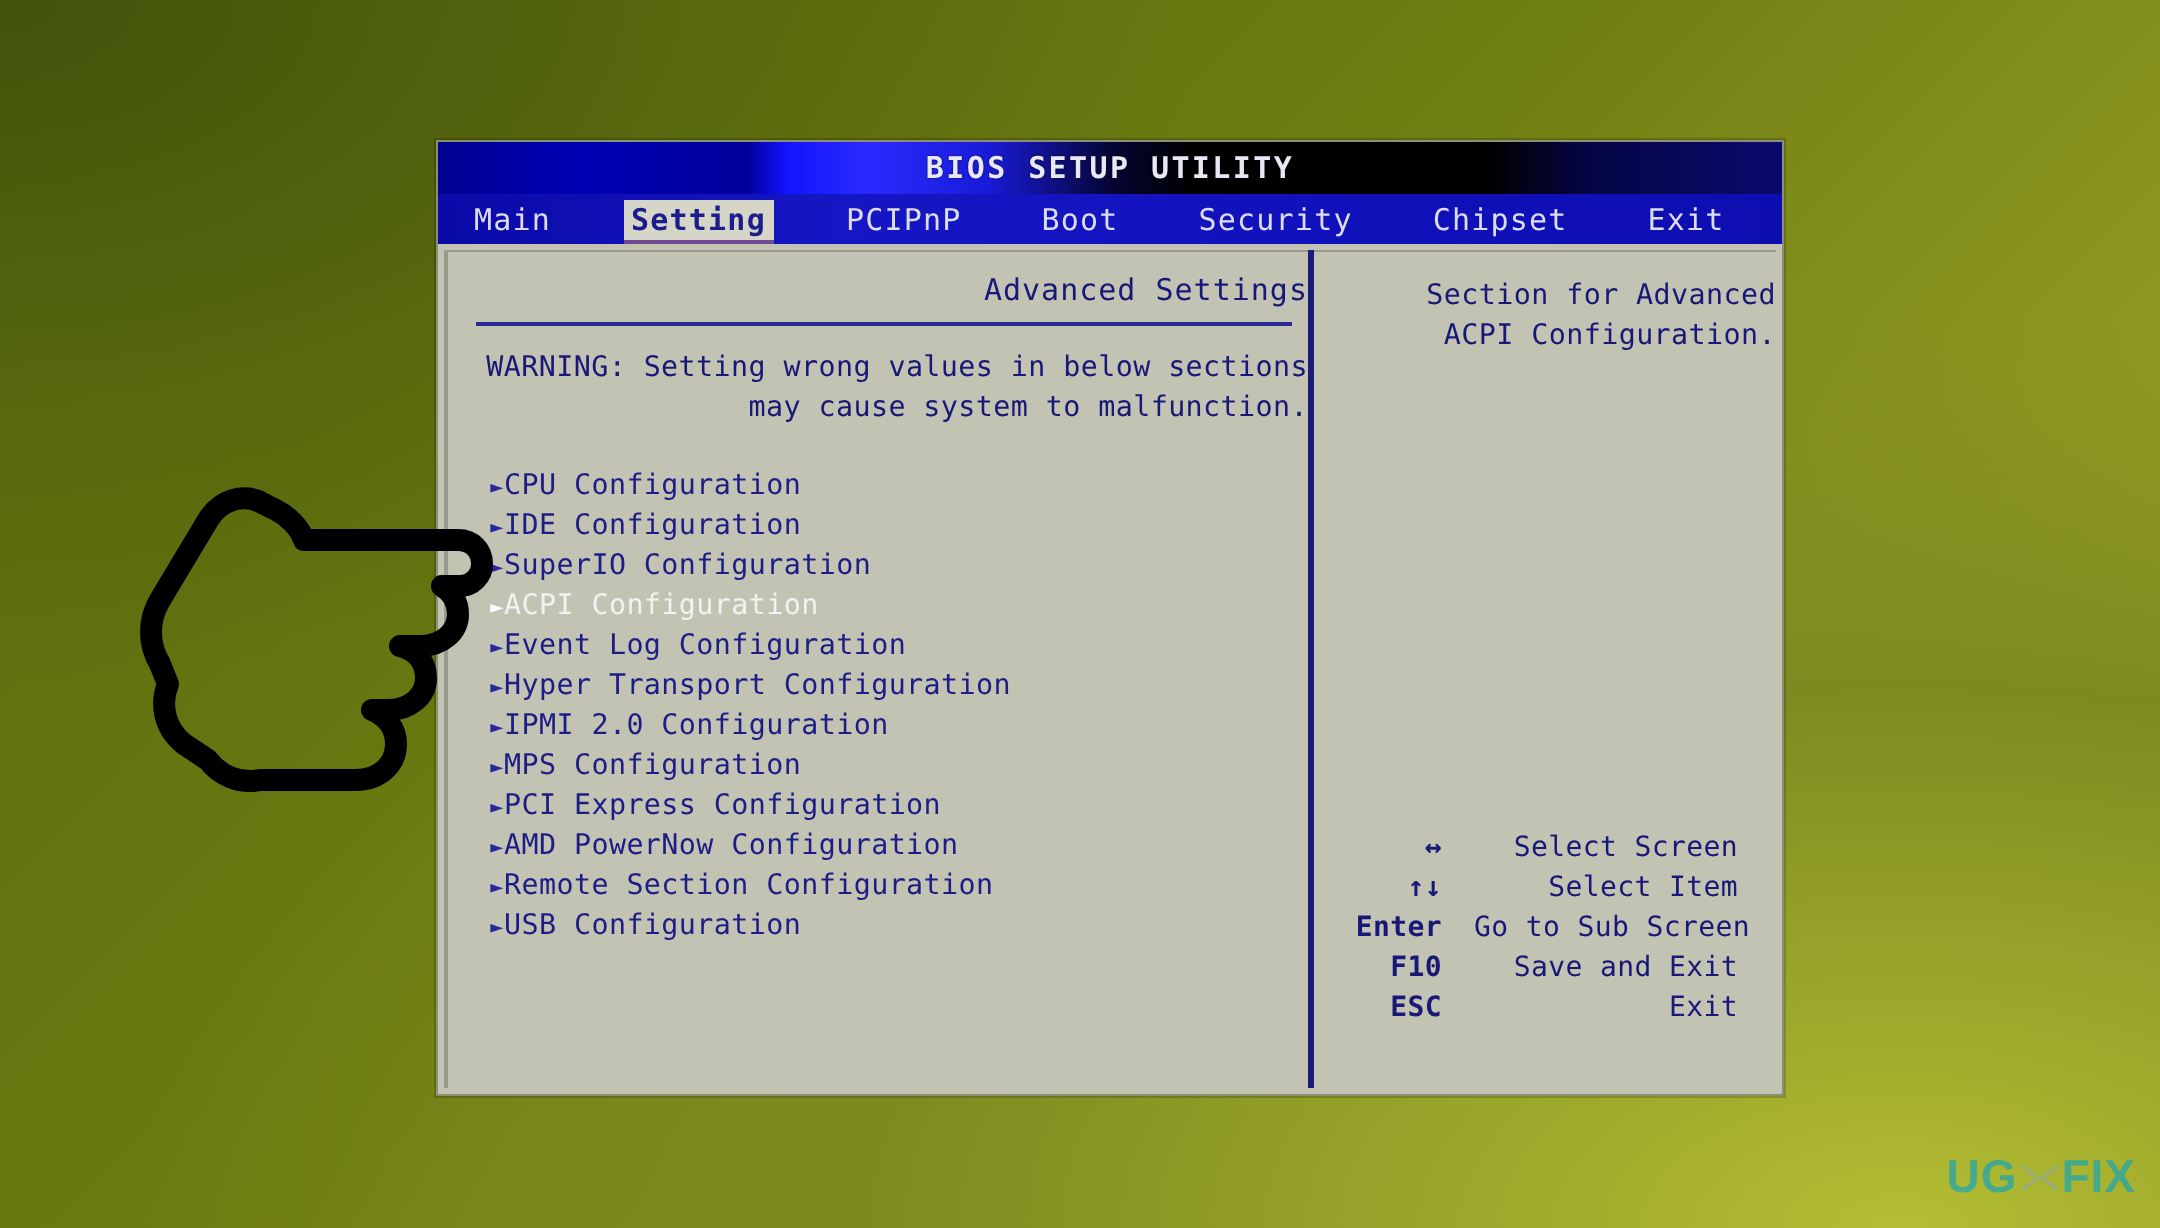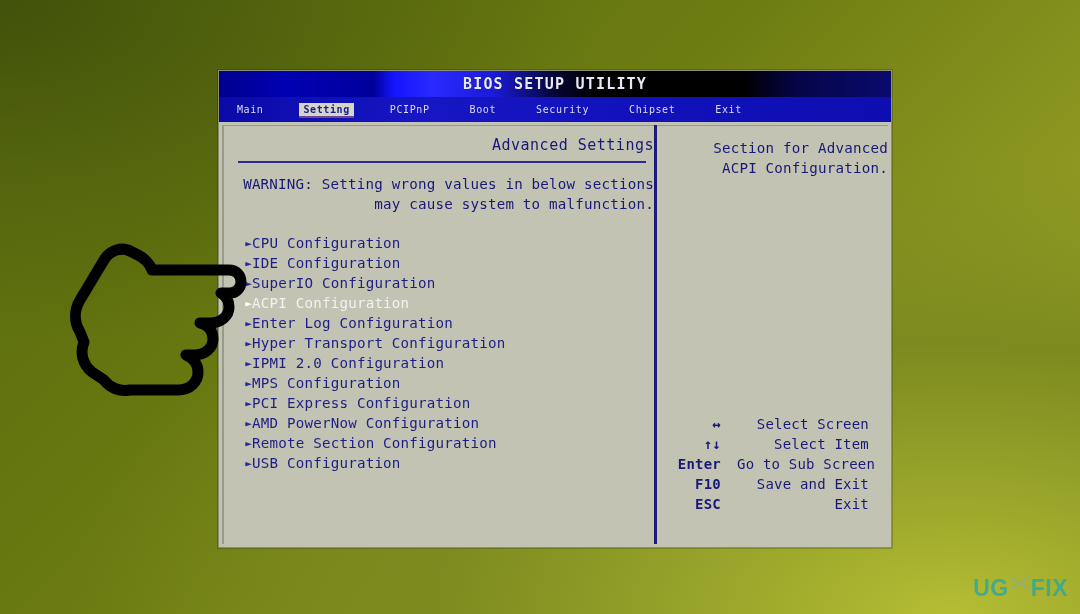--- a/index.html
+++ b/index.html
@@ -83,21 +83,21 @@
     position: relative;
     height: 25px;
     background: linear-gradient(90deg, #0a0aa8 0%, #1616c4 30%, #1212bd 60%, #0d0db0 100%);
     display: flex;
     align-items: center;
     padding-left: 14px;
     box-sizing: border-box;
   }
   .tab {
     color: #dcdcec;
-    font-size: 10px;
+    font-size: 15px;
     letter-spacing: 0.6px;
     padding: 1px 4px;
     margin-right: 32px;
     white-space: nowrap;
   }
   .tab.active {
     background: #d6d6c8;
     color: #1c1c8c;
     font-weight: bold;
     box-shadow: 0 2px 0 0 rgba(190,120,110,0.55);
@@ -234,21 +234,21 @@
     right: 12px;
     bottom: 12px;
     z-index: 9;
     font-family: "Liberation Sans", sans-serif;
     font-size: 23px;
     font-weight: bold;
     letter-spacing: 0.5px;
     color: #2fa8a0;
     opacity: 0.82;
     display: flex;
-    align-items: flex-start;
+    align-items: center;
     margin-left: 23px;
   }
   #watermark .wm-mid {
     display: inline-flex;
     align-items: center;
     margin: 0 1px;
     opacity: 0.75;
   }
 </style>
 </head>
@@ -295,21 +295,21 @@
           <div class="menu-item">
             <span class="arrow">►</span>
             <span>SuperIO Configuration</span>
           </div>
           <div class="menu-item selected">
             <span class="arrow">►</span>
             <span>ACPI Configuration</span>
           </div>
           <div class="menu-item">
             <span class="arrow">►</span>
-            <span>Enter Log Configuration</span>
+            <span>Event Log Configuration</span>
           </div>
           <div class="menu-item">
             <span class="arrow">►</span>
             <span>Hyper Transport Configuration</span>
           </div>
           <div class="menu-item">
             <span class="arrow">►</span>
             <span>IPMI 2.0 Configuration</span>
           </div>
           <div class="menu-item">

